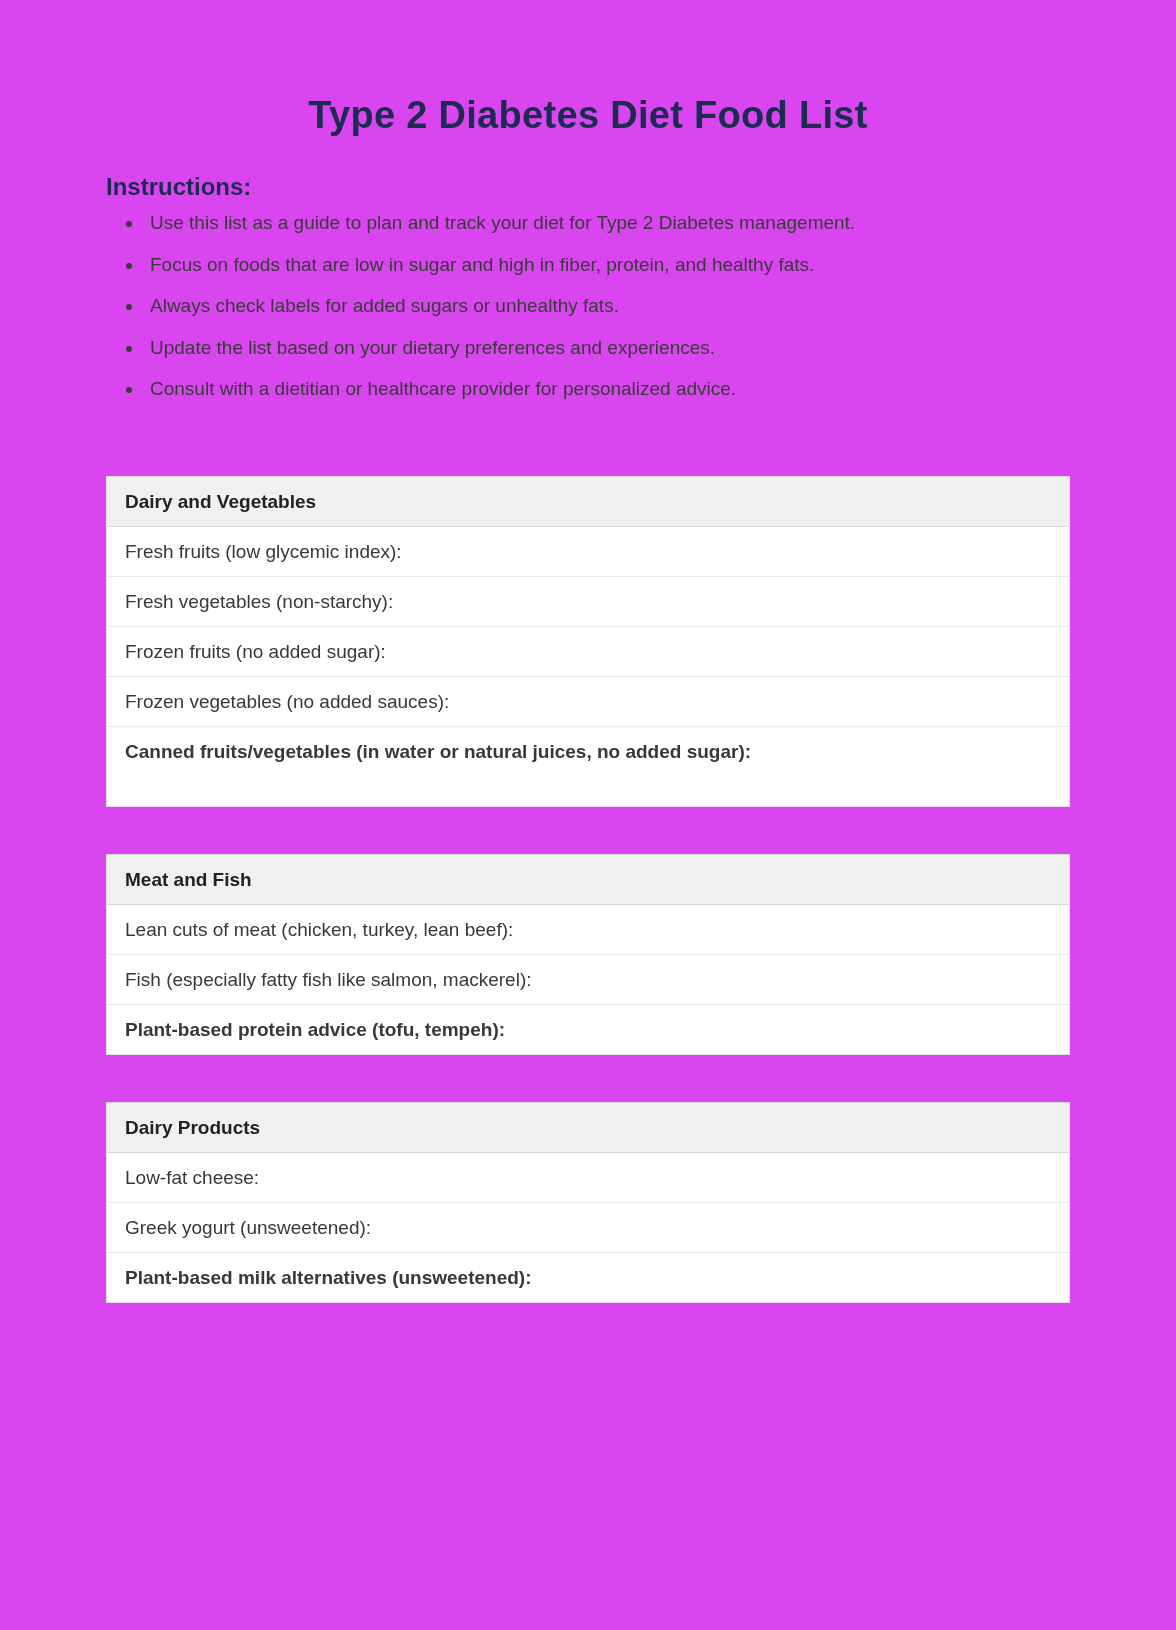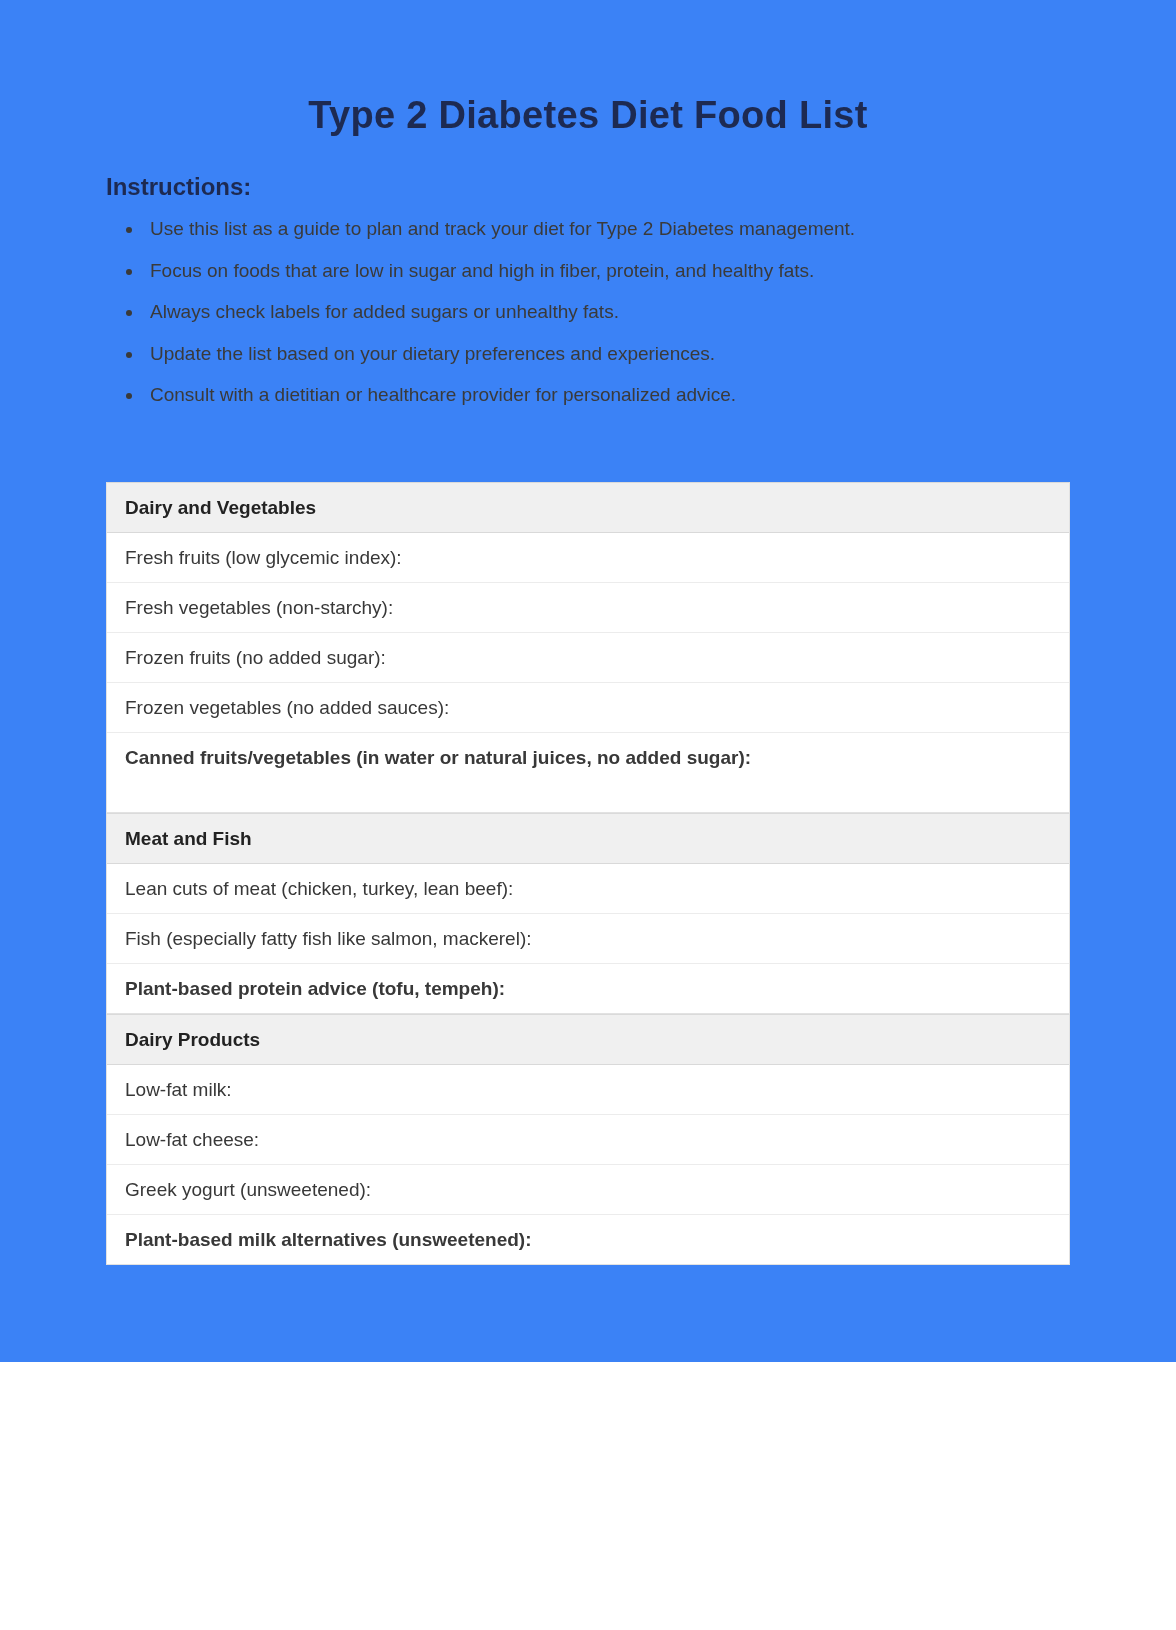--- a/index.html
+++ b/index.html
@@ -6,62 +6,63 @@
   html, body { background: #ffffff; }
   body {
     width: 1176px;
     height: 1630px;
     position: relative;
     font-family: "Liberation Sans", "DejaVu Sans", sans-serif;
     overflow: hidden;
   }
   .page {
     width: 1176px;
-    height: 1362px;
+    height: 1630px;
     padding: 0 106px;
-    background: #3b82f6;
+    background: #d946ef;
   }
   .doc-title {
     padding-top: 92px;
     text-align: center;
     font-size: 38px;
     line-height: 46px;
     font-weight: bold;
     color: #1d2a52;
     letter-spacing: 0.3px;
   }
   .instructions-heading {
     margin-top: 34px;
     font-size: 24px;
     line-height: 30px;
     font-weight: bold;
     color: #1d2a52;
   }
   .instructions-list {
-    margin-top: 16px;
+    margin-top: 10px;
     list-style: disc;
     padding-left: 24px;
     margin-left: 14px;
   }
   .instructions-list li {
     font-size: 19px;
     line-height: 21px;
     color: #3a3a3a;
     margin-bottom: 20.5px;
     padding-left: 6px;
   }
   .food-table {
     border: 1px solid #e2e2e2;
     border-top-color: #dadada;
     background: #ffffff;
   }
   .food-table.first {
     margin-top: 77px;
   }
   .food-table + .food-table {
+    margin-top: 47px;
   }
   .table-header {
     background: #f0f0f0;
     border-bottom: 1px solid #d9d9d9;
     font-size: 19px;
     line-height: 21px;
     font-weight: bold;
     color: #222222;
     padding: 14px 18px;
   }
@@ -108,19 +109,18 @@
 
   <section class="food-table">
     <div class="table-header">Meat and Fish</div>
     <div class="table-row">Lean cuts of meat (chicken, turkey, lean beef):</div>
     <div class="table-row">Fish (especially fatty fish like salmon, mackerel):</div>
     <div class="table-row">Plant-based protein advice (tofu, tempeh):</div>
   </section>
 
   <section class="food-table">
     <div class="table-header">Dairy Products</div>
-    <div class="table-row">Low-fat milk:</div>
     <div class="table-row">Low-fat cheese:</div>
     <div class="table-row">Greek yogurt (unsweetened):</div>
     <div class="table-row">Plant-based milk alternatives (unsweetened):</div>
   </section>
 
 </div>
 
 </body></html>

